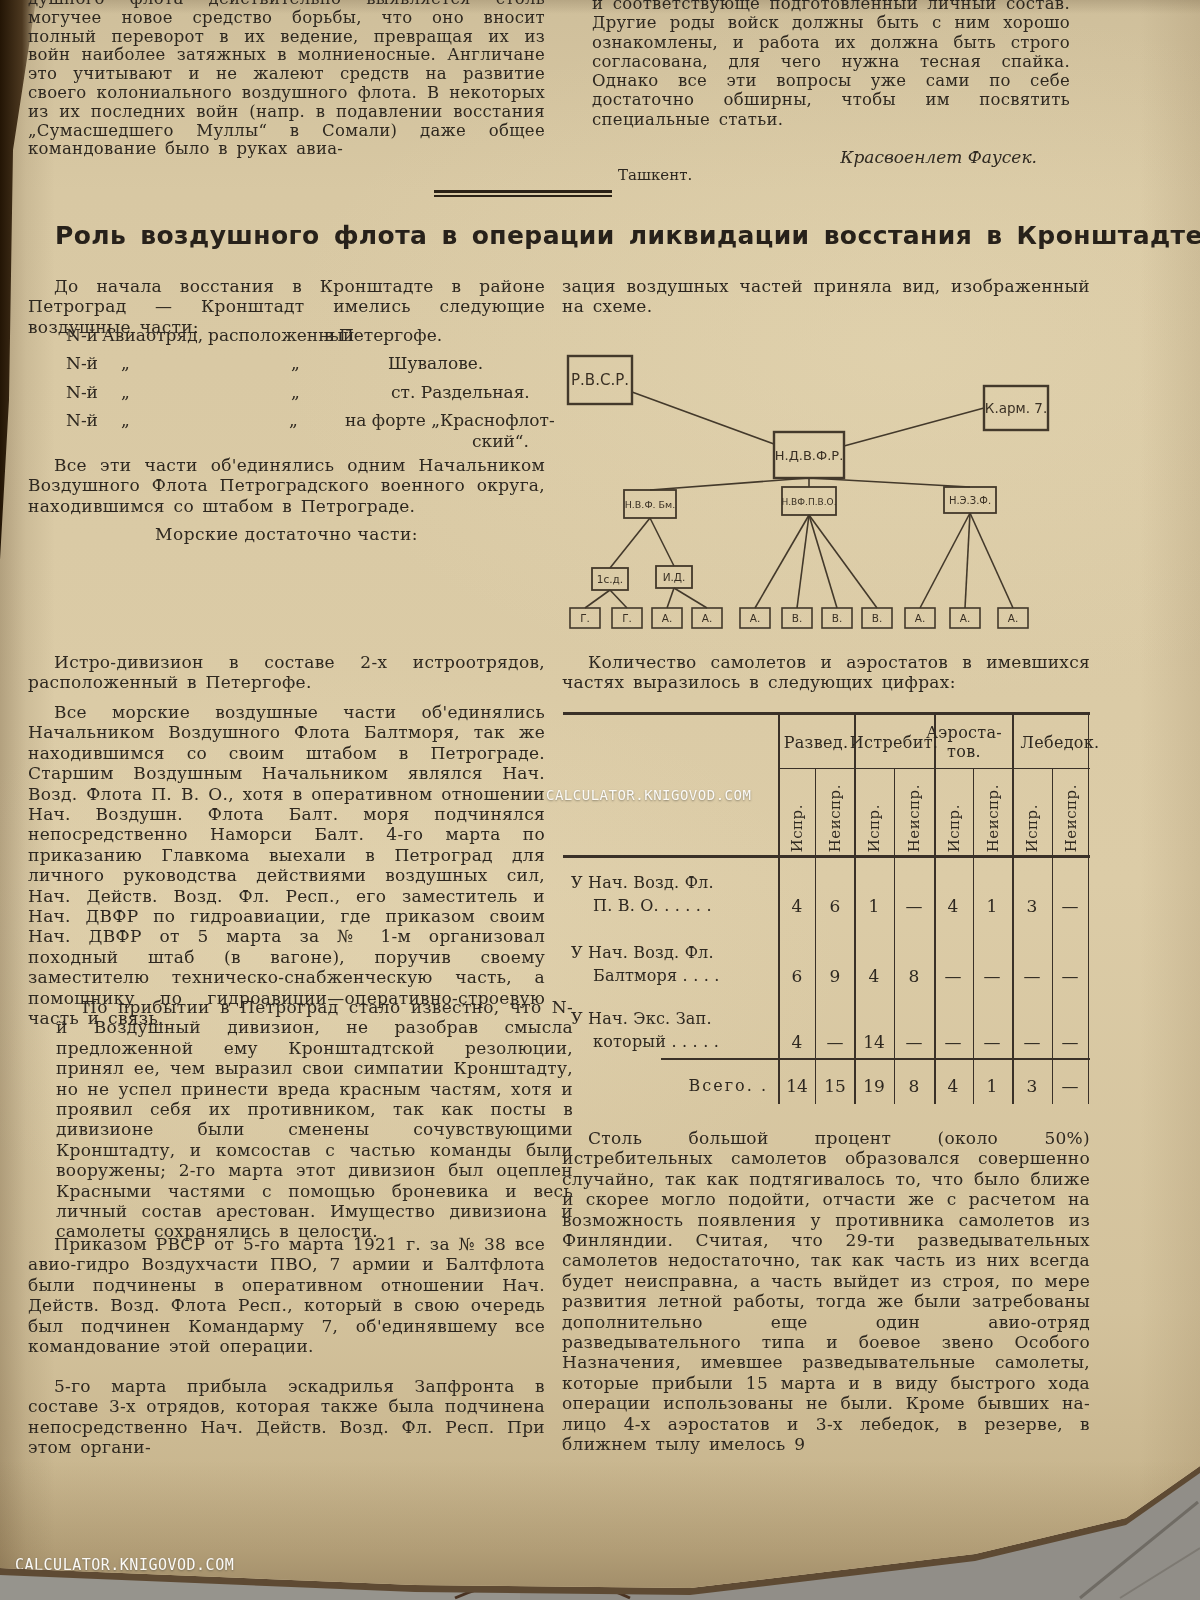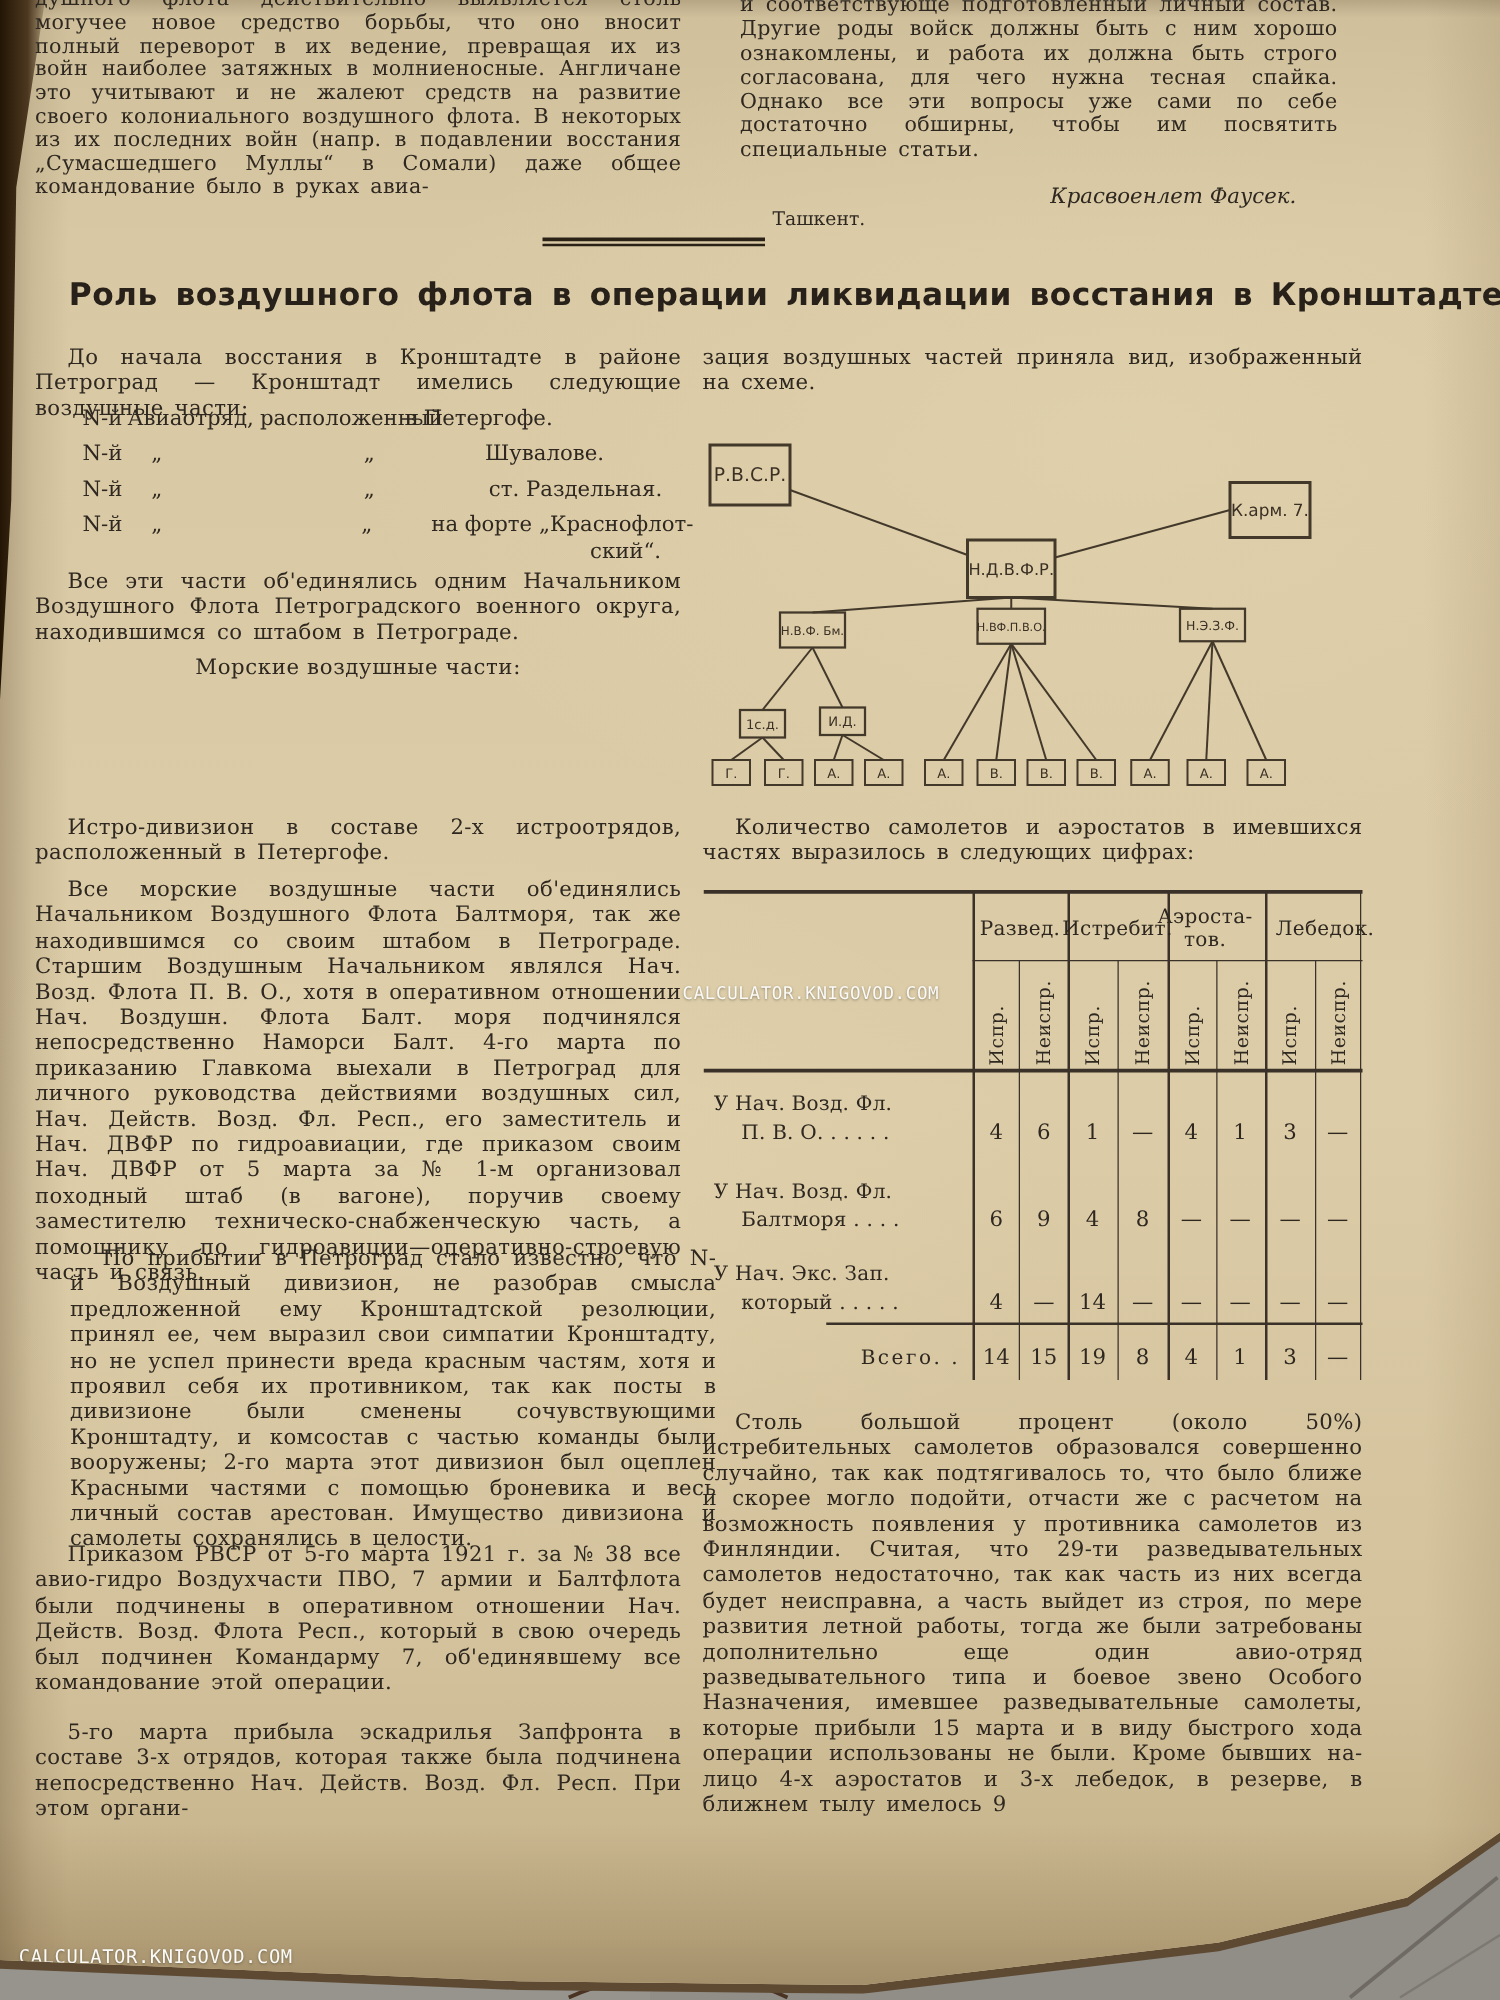--- a/index.html
+++ b/index.html
@@ -113,21 +113,21 @@
       <span style="left:93px;top:85px;">„</span>
       <span style="left:261px;top:85px;">„</span>
       <span style="left:317px;top:85px;">на форте „Краснофлот-</span>
       <span style="left:444px;top:106px;">ский“.</span>
     </div>
 
     <div class="blk" style="left:28px;top:455px;width:517px;">
       <p>Все эти части об'единялись одним Начальником Воздушного Флота Петроградского военного округа, находившимся со штабом в Петрограде.</p>
     </div>
 
-    <div id="subhead-left">Морские воздушные части:</div>
+    <div id="subhead-left">Морские достаточно части:</div>
 
     <div class="blk" style="left:28px;top:652px;width:517px;">
       <p>Истро-дивизион в составе 2-х истроотрядов, расположенный в Петергофе.</p>
     </div>
     <div class="blk" style="left:28px;top:702px;width:517px;">
       <p>Все морские воздушные части об'единялись Начальником Воздушного Флота Балтморя, так же находившимся со своим штабом в Петрограде. Старшим Воздушным Начальником являлся Нач. Возд. Флота П. В. О., хотя в оперативном отношении Нач. Воздушн. Флота Балт. моря подчинялся непосредственно Наморси Балт. 4-го марта по приказанию Главкома выехали в Петроград для личного руководства действиями воздушных сил, Нач. Действ. Возд. Фл. Респ., его заместитель и Нач. ДВФР по гидроавиации, где приказом своим Нач. ДВФР от 5 марта за № 1-м организовал походный штаб (в вагоне), поручив своему заместителю техническо-снабженческую часть, а помощнику по гидроавиции—оперативно-строевую часть и связь.</p>
     </div>
     <div class="blk" style="left:28px;top:997px;width:517px;margin-left:28px;">
       <p>По прибытии в Петроград стало известно, что N-й Воздушный дивизион, не разобрав смысла предложенной ему Кронштадтской резолюции, принял ее, чем выразил свои симпатии Кронштадту, но не успел принести вреда красным частям, хотя и проявил себя их противником, так как посты в дивизионе были сменены сочувствующими Кронштадту, и комсостав с частью команды были вооружены; 2-го марта этот дивизион был оцеплен Красными частями с помощью броневика и весь личный состав арестован. Имущество дивизиона и самолеты сохранялись в целости.</p>
     </div>

